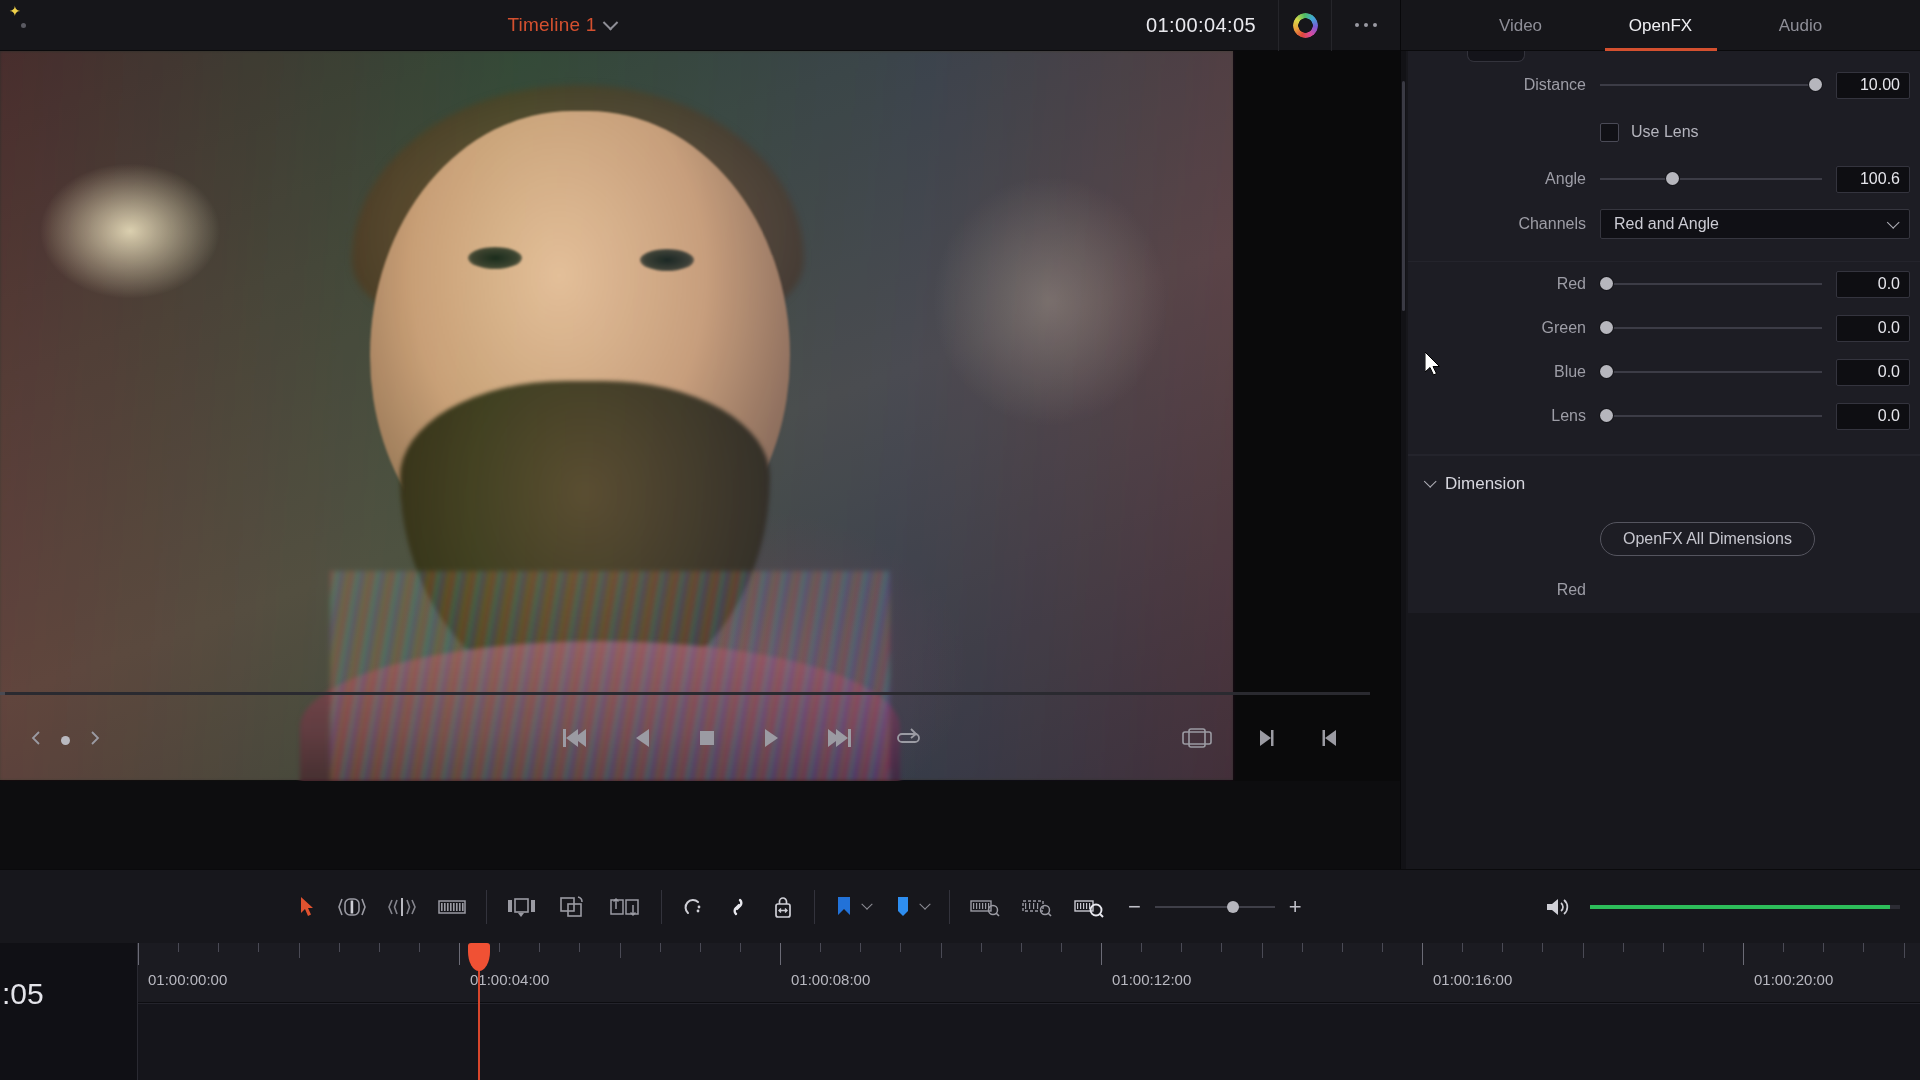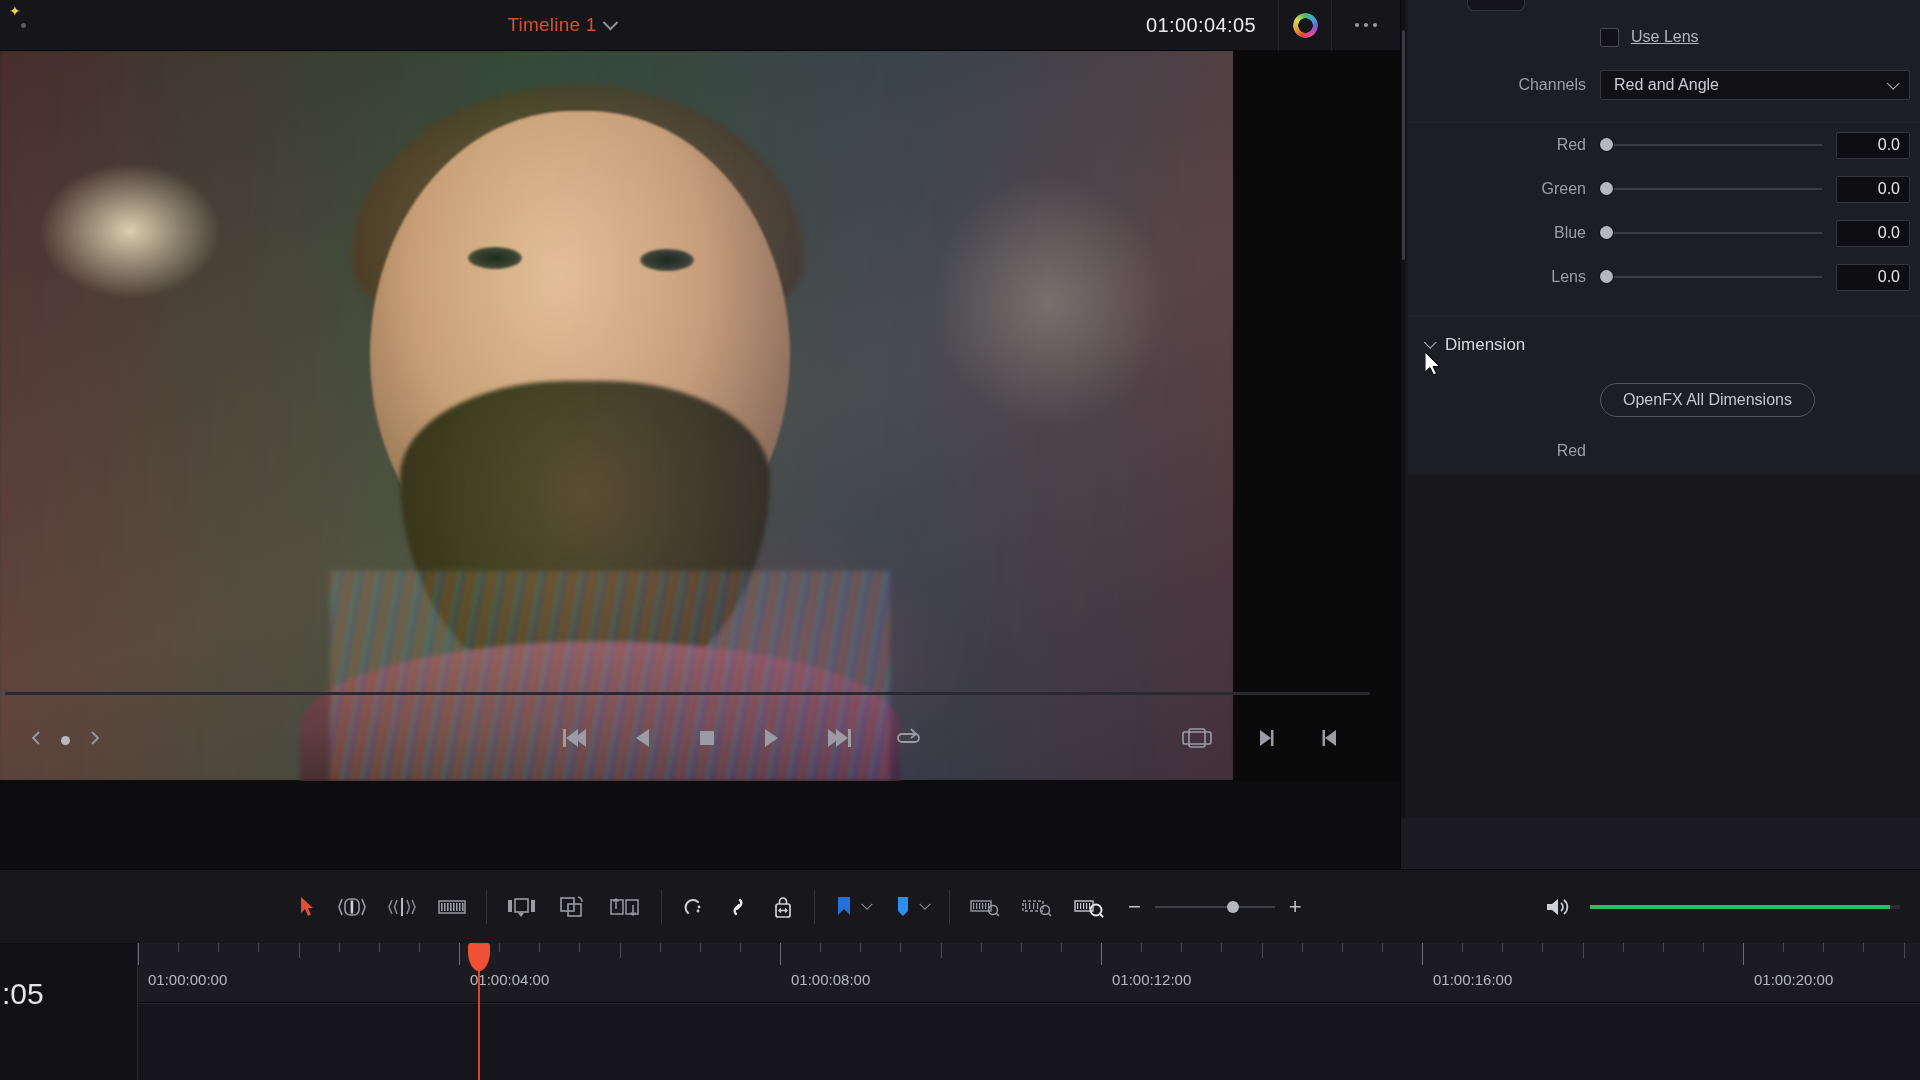--- a/index.html
+++ b/index.html
@@ -189,21 +189,21 @@
     background: #0e0e12; border: 1px solid #34343e; border-radius: 2px;
     display: flex; align-items: center; justify-content: flex-end;
     padding-right: 9px; font-size: 16px; color: #e6e6ec;
   }
   .cbrow { display: flex; align-items: center; height: 50px; }
   .cbrow .spacer { width: 192px; }
   .checkbox {
     width: 19px; height: 19px; border: 1px solid #4a4a56; background: #111116;
     border-radius: 2px; margin-right: 12px;
   }
-  .cblabel { font-size: 16px; color: #b4b4bd; text-decoration: underline; }
+  .cblabel { font-size: 16px; color: #b4b4bd; }
   .ddrow { display: flex; align-items: center; height: 46px; }
   .dropdown {
     flex: 1; height: 30px; margin-right: 10px;
     background: #101015; border: 1px solid #36363f; border-radius: 2px;
     display: flex; align-items: center; justify-content: space-between;
     padding: 0 12px 0 13px; font-size: 16px; color: #ccccd4;
   }
   .sechdr {
     display: flex; align-items: center; gap: 11px; height: 56px; padding-left: 17px;
     font-size: 17px; color: #d6d6de; border-top: 1px solid #24242c;
@@ -385,37 +385,58 @@
           <svg width="20" height="20" viewBox="0 0 20 20">
             <polygon class="icn" points="16,2 16,18 5,10"></polygon>
               <rect class="icn" x="2.5" y="2" width="2.5" height="16"></rect>
           </svg>
         </span>
       </div>
     </div>
   </div>
 
   <div class="inspector">
+    <div class="insp-tabs">
+      <div class="insp-tab">Video</div>
+      <div class="insp-tab active">OpenFX</div>
+      <div class="insp-tab">Audio</div>
+    </div>
 
     <div class="insp-body">
       <div class="insp-scroll-rail">
         <div class="insp-scroll-thumb"></div>
       </div>
       <div class="tab-nub"></div>
 
       <div class="grp first" style="padding-top:12px;border-top:none;">
 
+        <div class="row">
+          <div class="lbl">Distance</div>
+          <div class="slider">
+            <div class="bar"></div>
+              <div class="knob" style="left:calc(100% - 19px)"></div>
+          </div>
+          <div class="numbox">10.00</div>
+        </div>
 
 
         <div class="cbrow">
           <div class="spacer"></div>
           <div class="checkbox"></div>
           <div class="cblabel">Use Lens</div>
         </div>
 
+        <div class="row">
+          <div class="lbl">Angle</div>
+          <div class="slider">
+            <div class="bar"></div>
+              <div class="knob" style="left:29%"></div>
+          </div>
+          <div class="numbox">100.6</div>
+        </div>
 
         <div class="ddrow">
           <div class="lbl">Channels</div>
           <div class="dropdown">
             <span>Red and Angle</span>
             <span class="chev-d"></span>
           </div>
         </div>
         <div style="height:14px"></div>
       </div>

